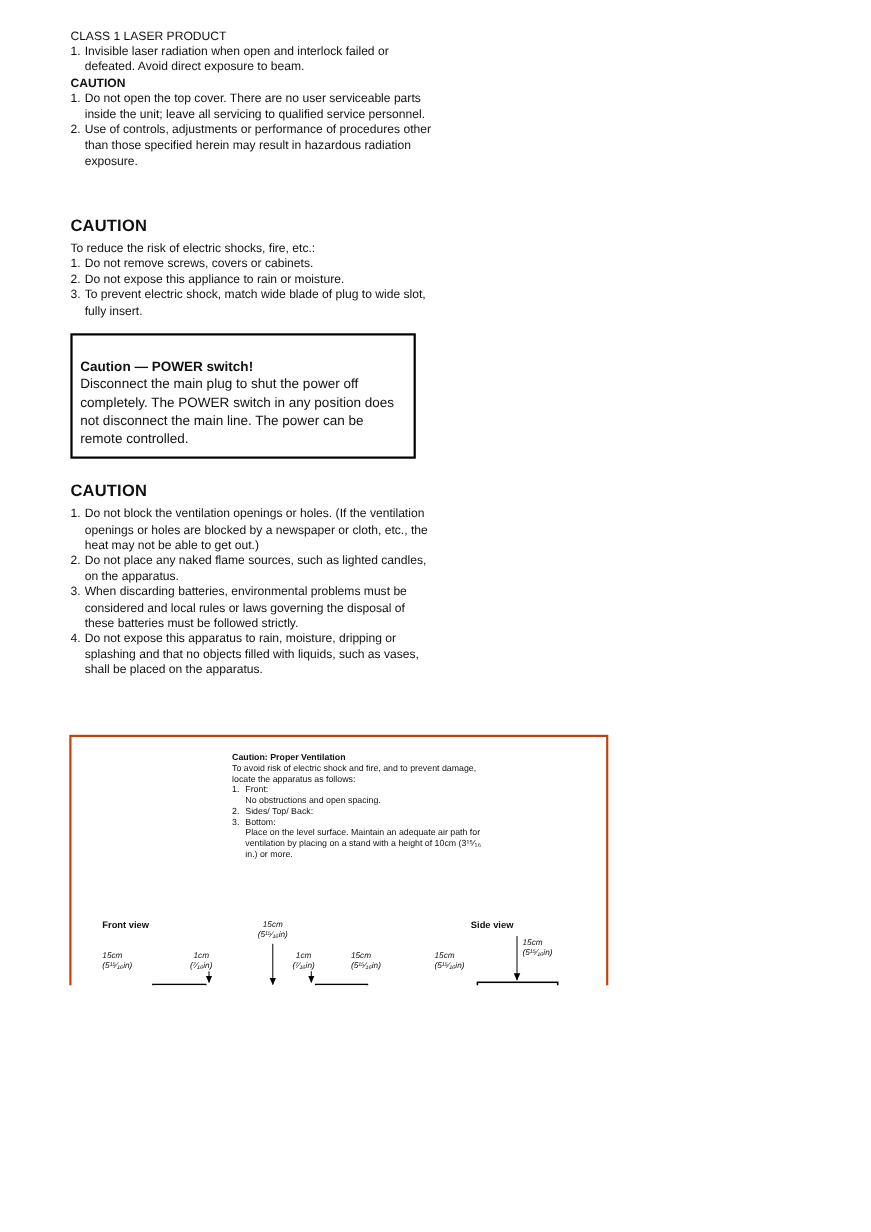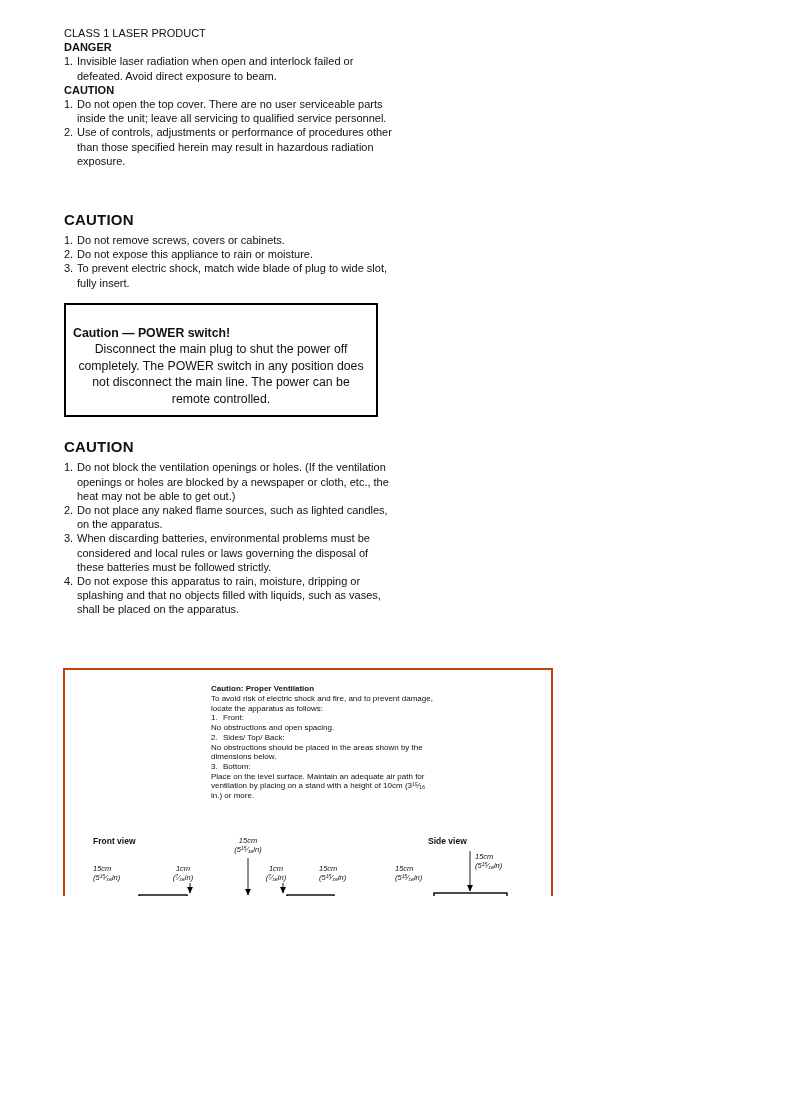--- a/index.html
+++ b/index.html
@@ -11,63 +11,63 @@
   .content { position:absolute; left:64px; top:26px; width:332px; }
   .t11 { font-size:11px; line-height:14.2px; }
   .b { font-weight:bold; }
   .li { display:flex; font-size:11px; line-height:14.2px; }
   .li .num { flex:0 0 13px; }
   .li .txt { flex:1; }
   .h-caution { font-size:15px; font-weight:bold; line-height:19px; margin-bottom:4px; letter-spacing:0.2px; }
   .sec-shock { margin-top:42px; }
   .power-box { margin-top:13px; width:314px; border:2px solid #000; padding:20px 7px 8px; }
   .power-box .ptitle { font-size:12.3px; font-weight:bold; line-height:16.5px; }
-  .power-box .pbody { font-size:12.3px; line-height:16.5px;text-align:center; }
+  .power-box .pbody { font-size:12.3px; line-height:16.5px; }
   .sec-vent { margin-top:20px; }
   
   .fig-box { position:absolute; left:63px; top:668px; width:490px; height:346px; border:2px solid #c2410c; }
   .fig-text { position:absolute; left:146px; top:14px; width:238px; font-size:8px; line-height:9.7px; }
   .fig-title { font-weight:bold; font-size:8px; line-height:10px; }
   .fli { display:flex; }
   .fli .fnum { flex:0 0 12px; }
-  .ftext { width:224px; }
+  .ftext { margin-left:12px; width:224px; }
   .diagram { position:absolute; left:1px; top:166px; width:486px; height:174px; }
   .diagram svg { position:absolute; left:0; top:0; }
   .view-label { position:absolute; font-size:8.5px; font-weight:bold; line-height:9px; }
   .dim { position:absolute; font-size:7.5px; line-height:8.6px; white-space:nowrap;font-style:italic; }
   .unit-label { position:absolute; font-size:8px; line-height:9.6px; text-align:center; }
   .page-number { position:absolute; right:68px; top:1060px; font-size:15px; font-weight:bold; font-style:italic;text-align:center; }
 </style>
 </head>
 <body>
 
 <div class="page">
 
   <div class="content">
 
     <section>
       <div class="t11">CLASS 1 LASER PRODUCT</div>
-      <div class="t11 b">DANGER</div>
       <div class="li">
         <span class="num">1.</span>
         <span class="txt">Invisible laser radiation when open and interlock failed or defeated. Avoid direct exposure to beam.</span>
       </div>
       <div class="t11 b">CAUTION</div>
       <div class="li">
         <span class="num">1.</span>
         <span class="txt">Do not open the top cover. There are no user serviceable parts inside the unit; leave all servicing to qualified service personnel.</span>
       </div>
       <div class="li">
         <span class="num">2.</span>
         <span class="txt">Use of controls, adjustments or performance of procedures other than those specified herein may result in hazardous radiation exposure.</span>
       </div>
     </section>
 
     <section class="sec-shock">
       <div class="h-caution">CAUTION</div>
+      <div class="t11">To reduce the risk of electric shocks, fire, etc.:</div>
       <div class="li">
         <span class="num">1.</span>
         <span class="txt">Do not remove screws, covers or cabinets.</span>
       </div>
       <div class="li">
         <span class="num">2.</span>
         <span class="txt">Do not expose this appliance to rain or moisture.</span>
       </div>
       <div class="li">
         <span class="num">3.</span>
@@ -107,21 +107,20 @@
       <div>To avoid risk of electric shock and fire, and to prevent damage, locate the apparatus as follows:</div>
       <div class="fli">
         <span class="fnum">1.</span>
         <span>Front:</span>
       </div>
       <div class="ftext">No obstructions and open spacing.</div>
       <div class="fli">
         <span class="fnum">2.</span>
         <span>Sides/ Top/ Back:</span>
       </div>
-      <div class="ftext">No obstructions should be placed in the areas shown by the dimensions below.</div>
       <div class="fli">
         <span class="fnum">3.</span>
         <span>Bottom:</span>
       </div>
       <div class="ftext">Place on the level surface. Maintain an adequate air path for ventilation by placing on a stand with a height of 10cm (3¹⁵⁄₁₆ in.) or more.</div>
     </div>
 
     <div class="diagram">
       <svg width="486" height="174" viewBox="0 0 486 174">
         <defs>

